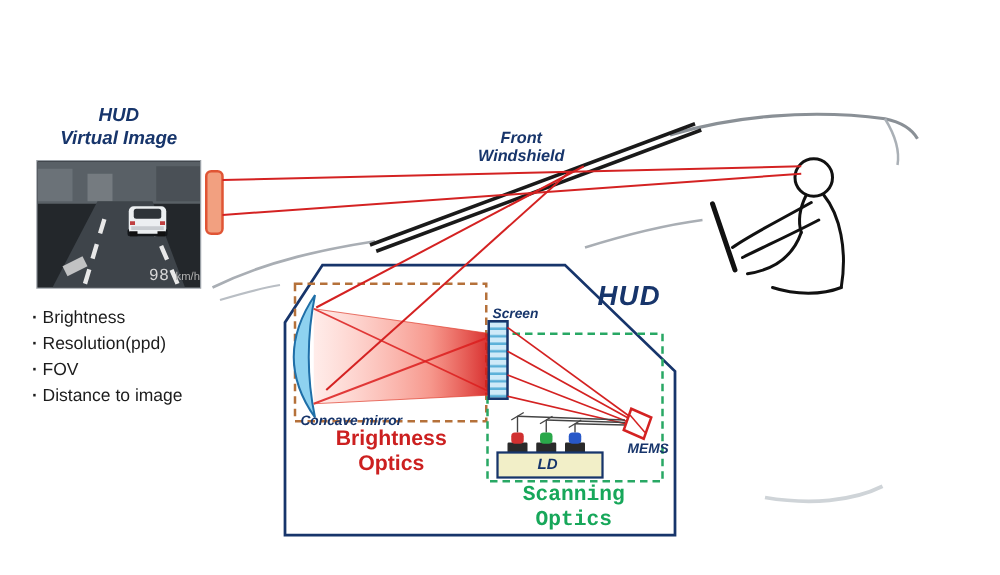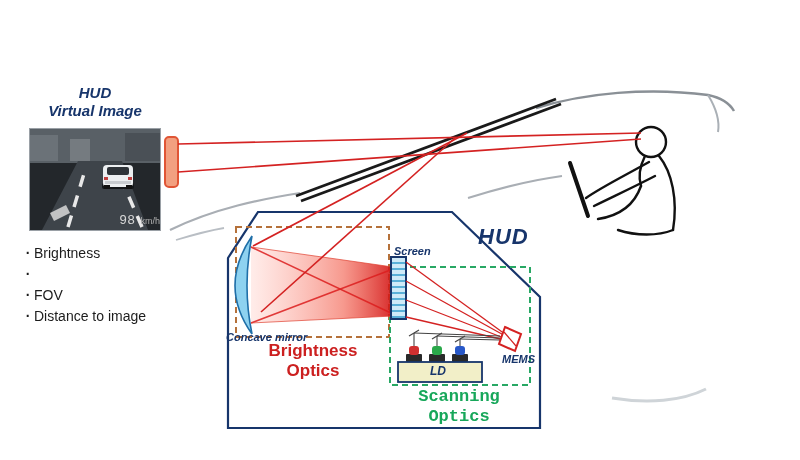--- a/index.html
+++ b/index.html
@@ -12,21 +12,21 @@
     position:absolute;z-index:3;font-weight:bold;white-space:pre-line;text-align:center;
     line-height:1.18;pointer-events:none;
   }
   .navy{color:#17356b;font-style:italic;}
   .red{color:#cc2020;}
   .green{color:#17a75a;font-family:Liberation Mono, monospace;}
   #hud-virtual-image-label{left:25px;top:84px;width:140px;font-size:15px;}
   #front-windshield-label{left:372px;top:102px;width:90px;font-size:13px;}
   #hud-label{left:478px;top:224px;width:90px;font-size:22px;letter-spacing:1px;text-align:left;}
   #screen-label{left:394px;top:245px;width:60px;font-size:11px;text-align:left;}
-  #concave-mirror-label{left:226px;top:331px;width:110px;font-size:11px;text-align:left;}
+  #concave-mirror-label{left:226px;top:331px;width:110px;font-size:11px;text-align:center;}
   #projection-optics-label{left:253px;top:341px;width:120px;font-size:17px;line-height:1.2;}
   #scanning-optics-label{left:398px;top:387px;width:122px;font-size:17px;line-height:1.2;}
   #ld-label{left:384px;top:364px;width:108px;font-size:12px;}
   #mems-label{left:502px;top:353px;width:52px;font-size:11px;text-align:left;}
   #spec-list{
     position:absolute;left:22px;top:243px;z-index:3;color:#1c1c1c;font-size:14px;
     line-height:21px;white-space:nowrap;
   }
   .spec-item{display:flex;align-items:center;}
   .spec-marker{width:12px;text-align:center;font-weight:bold;}
@@ -169,37 +169,40 @@
         <rect x="98" y="48" width="4" height="3" fill="#c04040"></rect>
         <rect x="74" y="56" width="6" height="4" fill="#111111"></rect>
         <rect x="96" y="56" width="6" height="4" fill="#111111"></rect>
       </g>
     </svg>
     <div id="speed-readout"><span>98</span> <span class="unit">km/h</span></div>
   </div>
 
   <div class="lbl navy" id="hud-virtual-image-label">HUD
 Virtual Image</div>
+  <div class="lbl navy" id="front-windshield-label">Front
+Windshield</div>
   <div class="lbl navy" id="hud-label">HUD</div>
   <div class="lbl navy" id="screen-label">Screen</div>
   <div class="lbl navy" id="concave-mirror-label">Concave mirror</div>
   <div class="lbl red" id="projection-optics-label">Brightness
 Optics</div>
   <div class="lbl green" id="scanning-optics-label">Scanning
 Optics</div>
   <div class="lbl navy" id="ld-label">LD</div>
   <div class="lbl navy" id="mems-label">MEMS</div>
 
   <div id="spec-list">
     <div class="spec-item">
         <span class="spec-marker">·</span>
         <span>Brightness</span>
       </div>
     <div class="spec-item">
         <span class="spec-marker">·</span>
+        <span>Resolution(ppd)</span>
       </div>
     <div class="spec-item">
         <span class="spec-marker">·</span>
         <span>FOV</span>
       </div>
     <div class="spec-item">
         <span class="spec-marker">·</span>
         <span>Distance to image</span>
       </div>
   </div>

